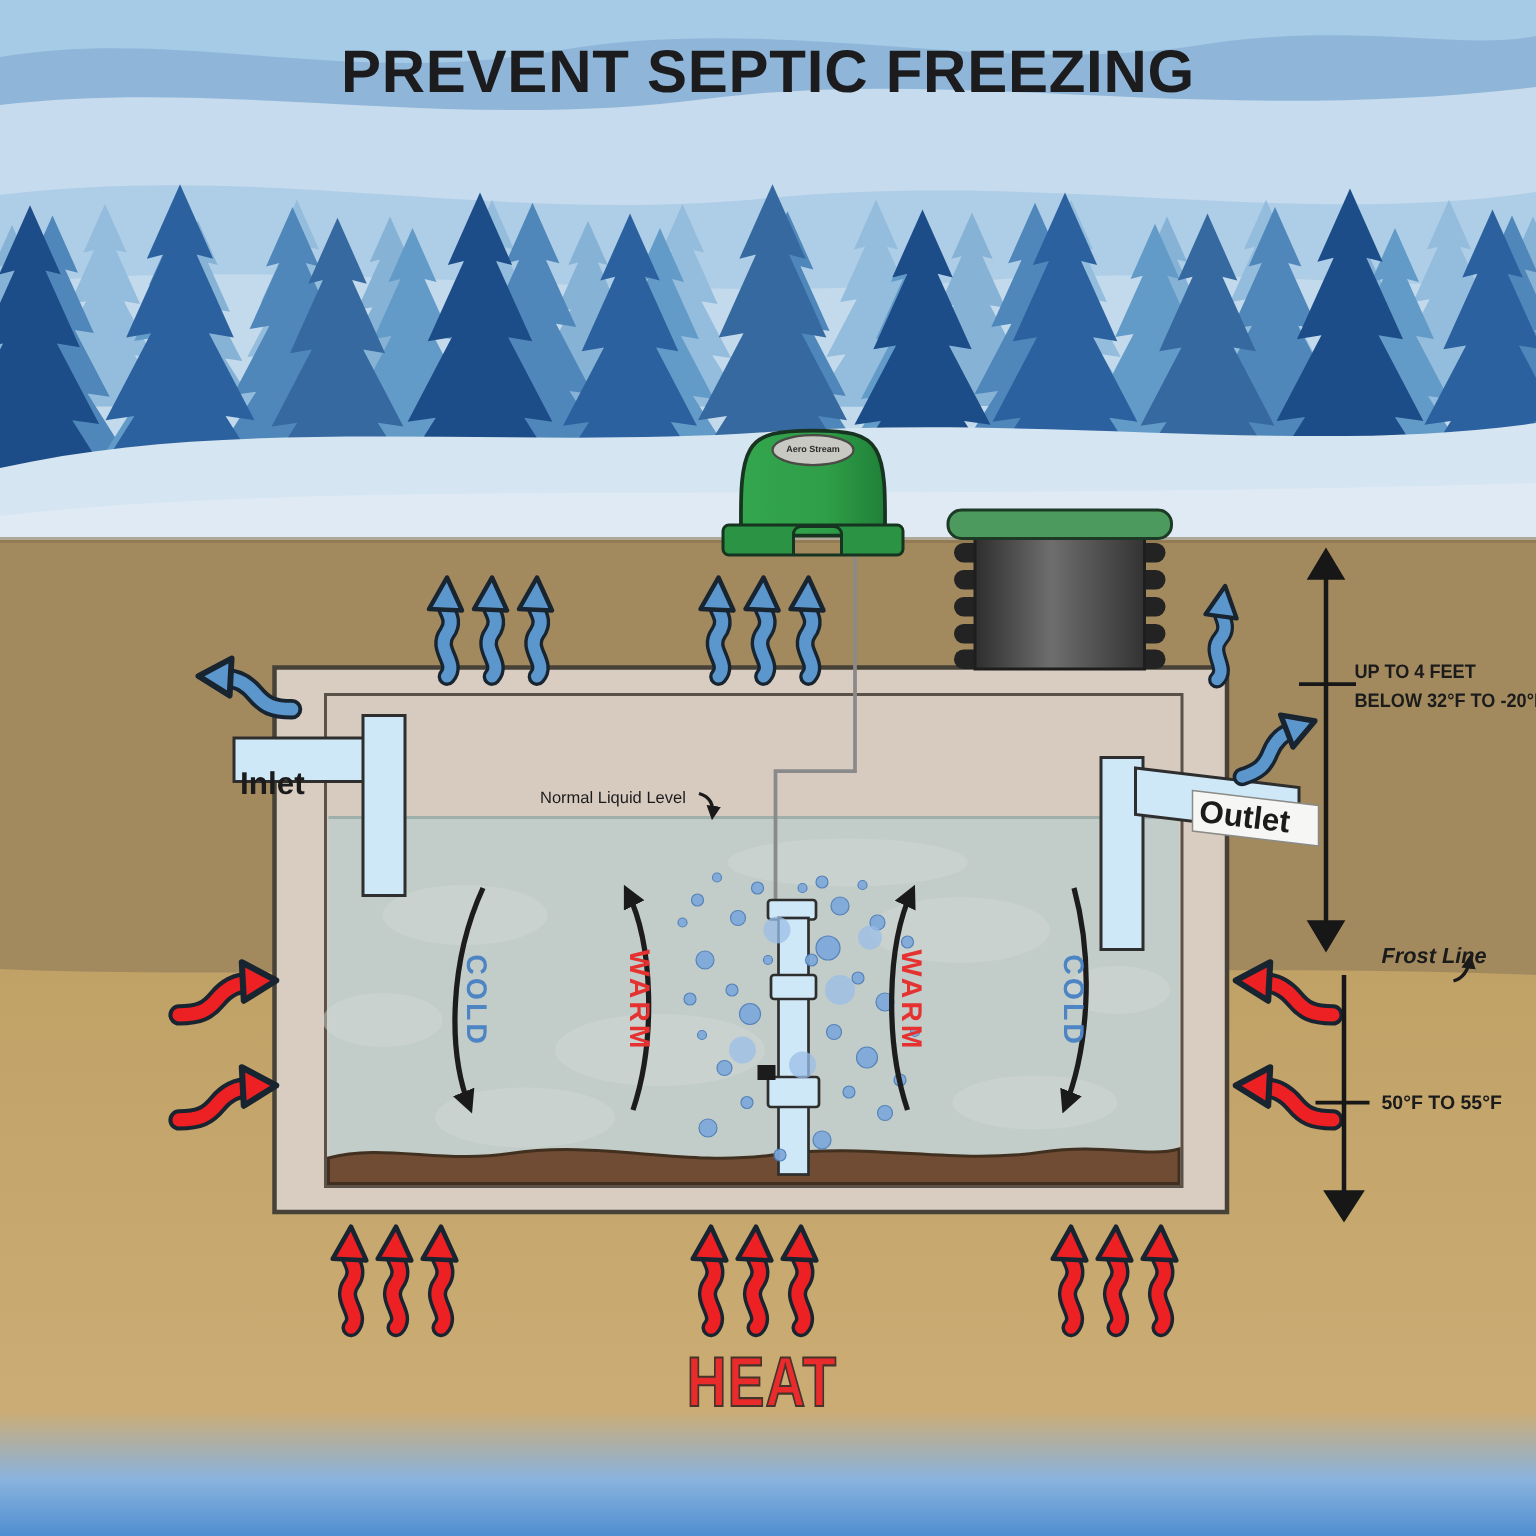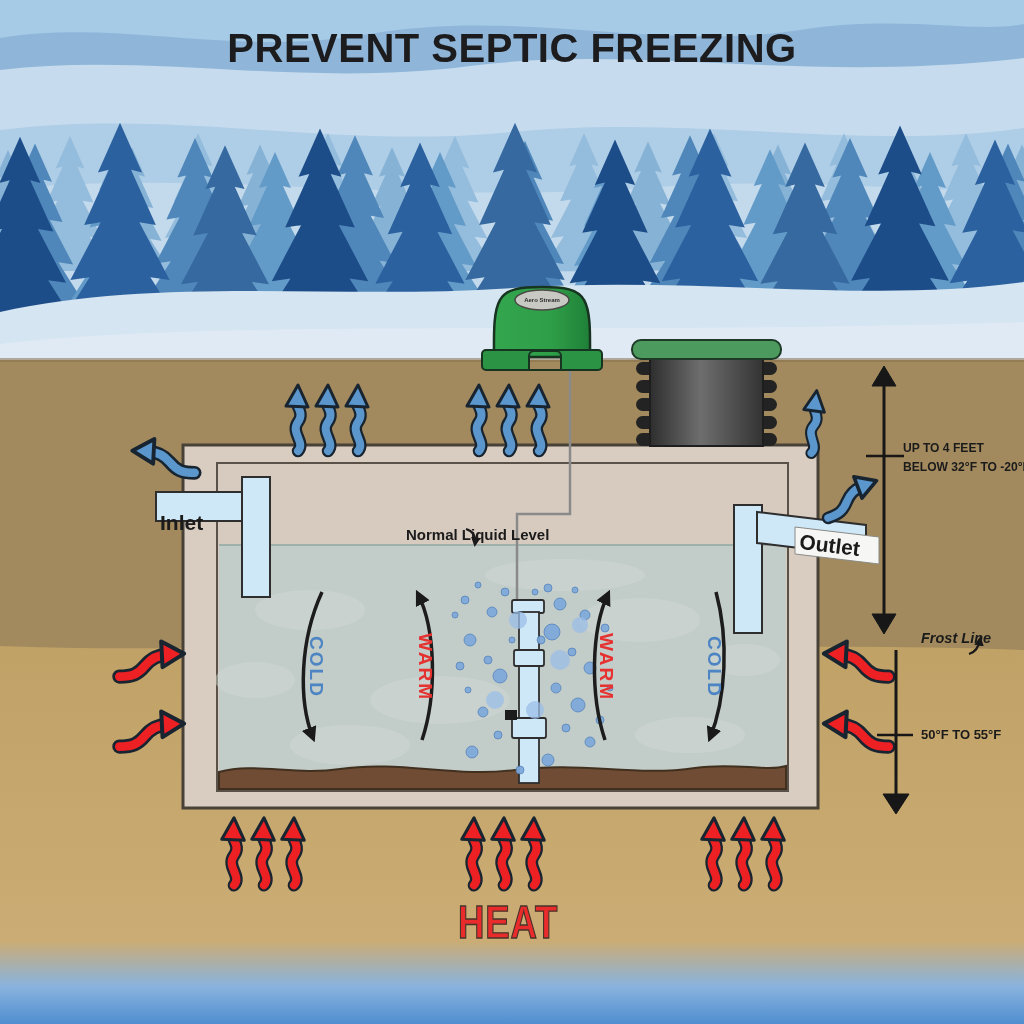--- a/index.html
+++ b/index.html
@@ -2,21 +2,21 @@
 <html><head>
 <meta charset="utf-8">
 <style>
   html,body{margin:0;padding:0;background:#fff;}
   #stage{position:relative;width:1024px;height:1024px;overflow:hidden;font-family:"Liberation Sans",sans-serif;}
   #scene{position:absolute;inset:0;}
   .lbl{position:absolute;color:#1b1b1b;white-space:nowrap;font-family:"Liberation Sans",sans-serif;}
   .title{top:26px;left:0;width:100%;text-align:center;font-size:40px;font-weight:700;letter-spacing:.5px;color:#1c1c1e;}
   .inlet{left:160px;top:495px;font-size:21px;font-weight:600;margin-top:16px;}
   .outlet{left:801px;top:530px;font-size:21px;font-weight:600;transform:rotate(6.8deg);transform-origin:left top;}
-  .nll{left:360px;top:526px;font-size:15px;font-weight:700;margin-left:46px;}
+  .nll{left:360px;top:526px;font-size:11px;font-weight:400;}
   .vert{transform:translate(-50%,-50%) rotate(90deg);font-size:19px;font-weight:700;letter-spacing:2px;}
   .cold{color:#4d84c4;}
   .warm{color:#e63131;}
   .depth{left:903px;top:439px;font-size:13px;font-weight:700;line-height:1.45;transform:scaleX(.93);transform-origin:left top;}
   .depth span{display:block;}
   .frost{left:921px;top:630px;font-size:14.5px;font-weight:700;font-style:italic;}
   .temp2{left:921px;top:727px;font-size:13px;font-weight:700;}
   .heat{left:508px;top:921px;transform:translate(-50%,-50%) scaleX(.78);font-size:47px;font-weight:700;color:#ea2b2b;-webkit-text-stroke:1.4px #46342a;letter-spacing:1px;}
   .brand{left:542px;top:300px;transform:translate(-50%,-50%);font-size:6px;font-weight:700;color:#2b2b2b;}
   .sq-outline{fill:none;stroke:#182430;stroke-width:12.5;stroke-linecap:round;}

